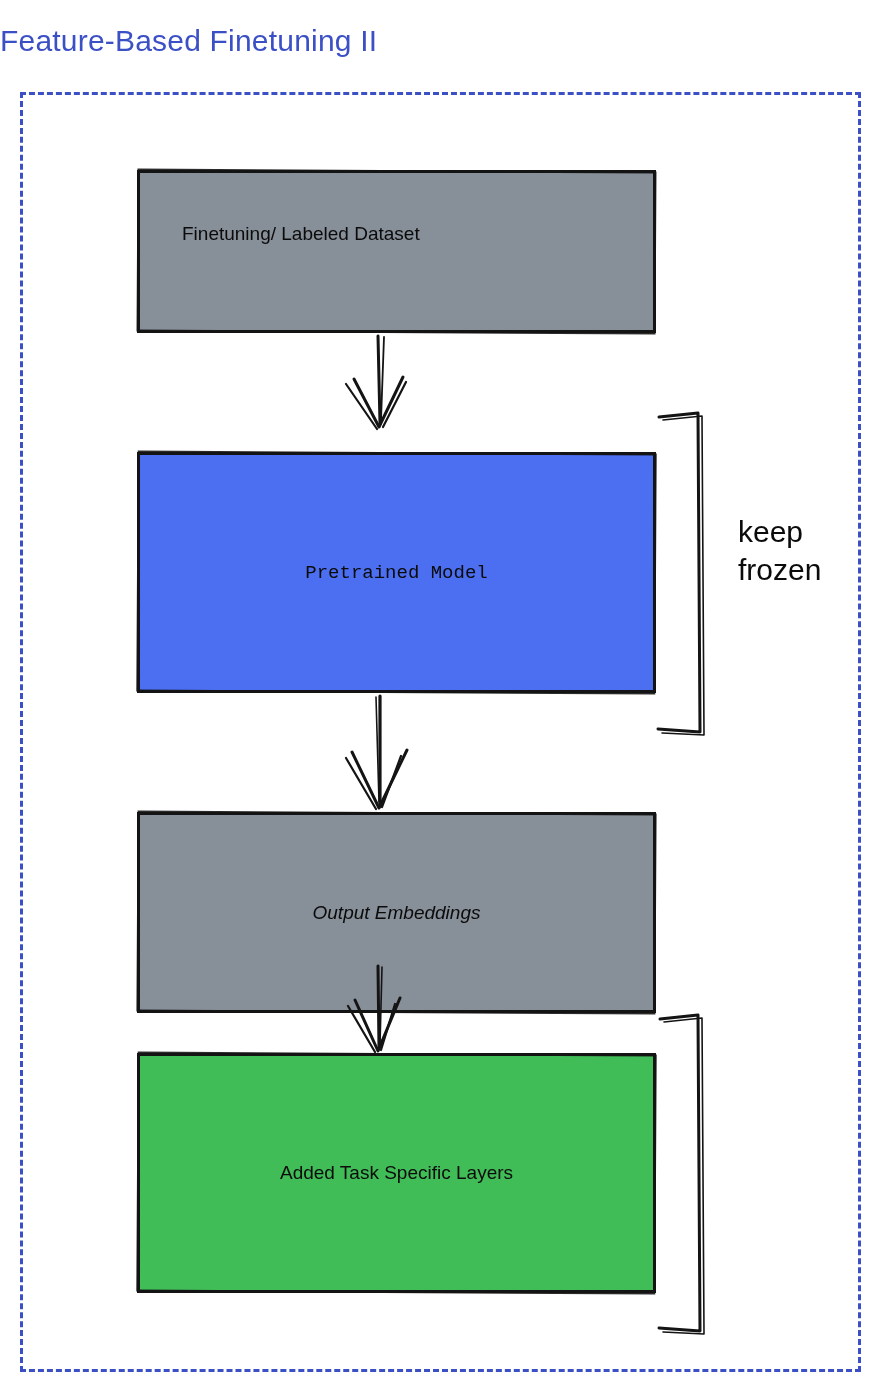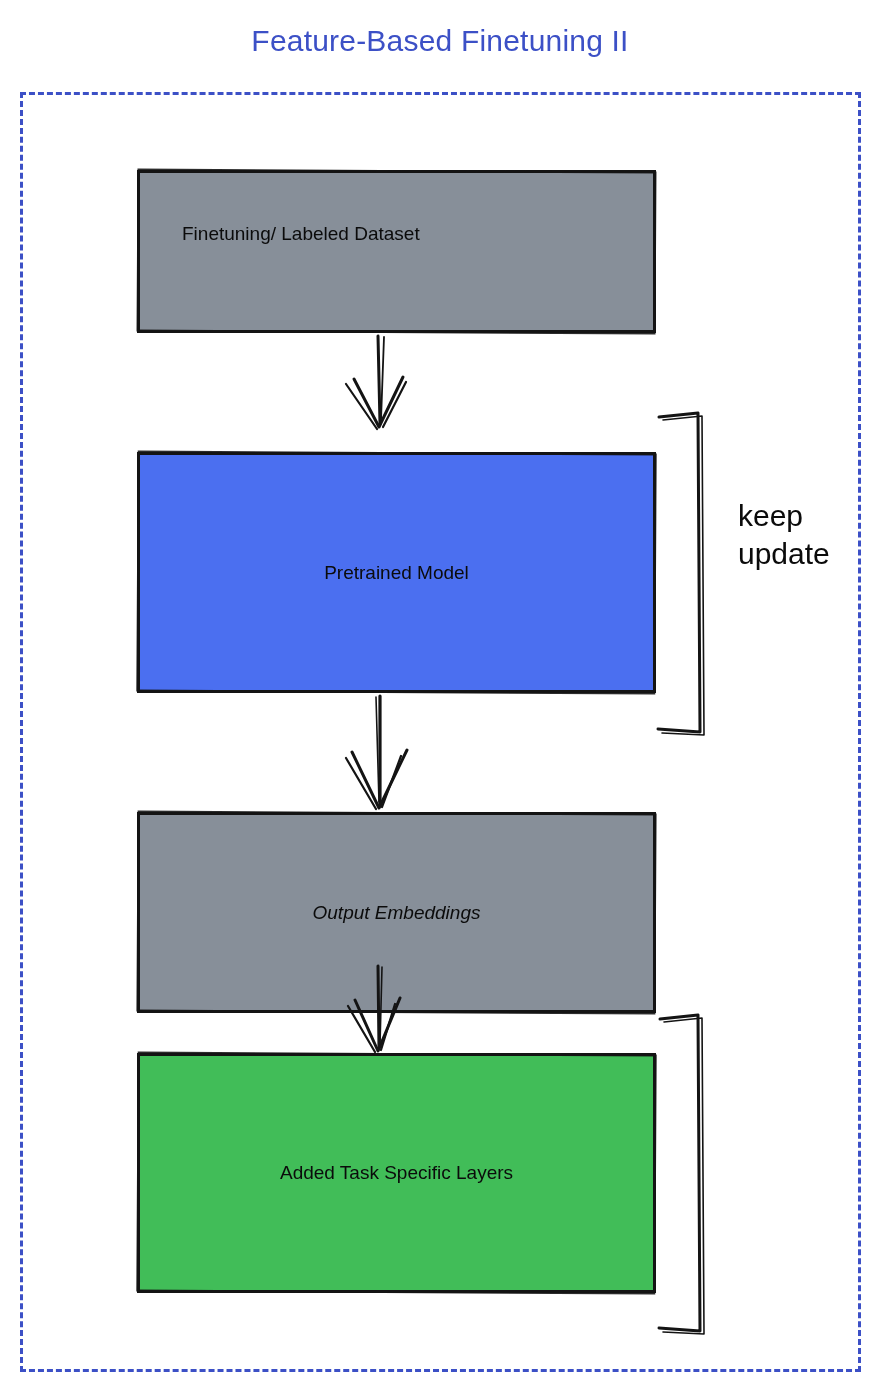--- a/index.html
+++ b/index.html
@@ -12,21 +12,21 @@
   html,body{margin:0;padding:0;background:#ffffff;}
   body{font-family:"Liberation Sans","DejaVu Sans",sans-serif;}
   .canvas{
     position:relative;
     width:880px;height:1393px;
     background:#ffffff;
     overflow:hidden;
   }
   .diagram-title{
     position:absolute;left:0;top:24px;width:880px;
-    text-align:center;
+    text-align:left;
     color:var(--accent);
     font-size:30px;
     font-weight:500;
     letter-spacing:.2px;
   }
   .dotted-frame{
     position:absolute;
     left:20px;top:92px;
     width:835px;height:1274px;
     border:3px dashed var(--accent);
@@ -42,32 +42,33 @@
   }
   
   .node::before{
     content:"";
     position:absolute;inset:-3px;
     border:2px solid rgba(20,20,20,.9);
     transform:rotate(.35deg);
     pointer-events:none;
   }
   .node.gray{background:var(--node-gray);}
-  .node.blue{background:var(--node-blue);}
+  .node.blue{background:var(--node-blue);font-family:Liberation Mono, monospace;}
   .node.green{background:var(--node-green);}
   .node-dataset{top:170px;height:163px;justify-content:flex-start;align-items:flex-start;padding:50px 0 0 42px;}
   .node-pretrained{top:452px;height:241px;}
   .node-embeddings{top:812px;height:201px;font-style:italic;}
   .node-tasklayers{top:1053px;height:240px;}
   .annotation{
     position:absolute;
     left:738px;
     color:#0b0b0b;
     font-size:30px;
     line-height:38px;
+    margin-top:16px;
   }
   .annotation-keep-frozen{top:497px;}
   .annotation-train-update{top:1092px;}
   .overlay{
     position:absolute;left:0;top:0;width:880px;height:1393px;
     pointer-events:none;
   }
   .overlay path{
     stroke:var(--ink);
     fill:none;
@@ -95,21 +96,21 @@
   <div class="node gray node-embeddings">
     <span>Output Embeddings</span>
   </div>
 
   <div class="node green node-tasklayers">
     <span>Added Task Specific Layers</span>
   </div>
 
   <div class="annotation annotation-keep-frozen">
     <div>keep</div>
-    <div>update</div>
+    <div>frozen</div>
   </div>
 
 
   <svg class="overlay" viewBox="0 0 880 1393" aria-hidden="true">
 
     <g>
       <path d="M378 336 L380 424" stroke-width="3"></path>
       <path d="M384 337 L381 420" stroke-width="1.8"></path>
       <path d="M354 379 L379 427 L403 377" stroke-width="3"></path>
       <path d="M346 384 L377 429 M406 382 L383 427" stroke-width="2.2"></path>

